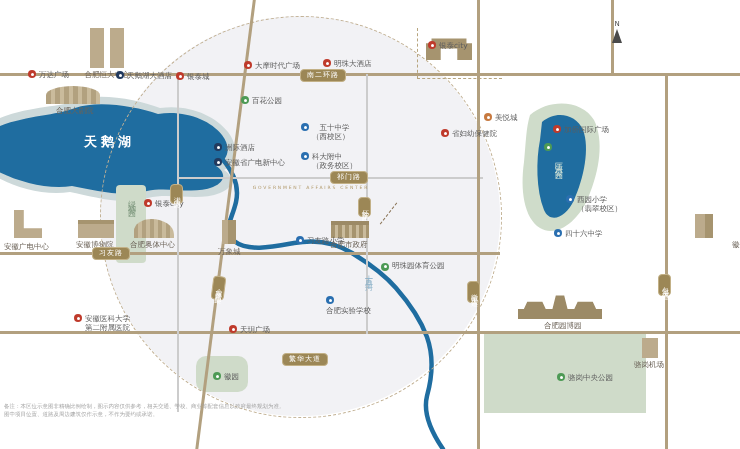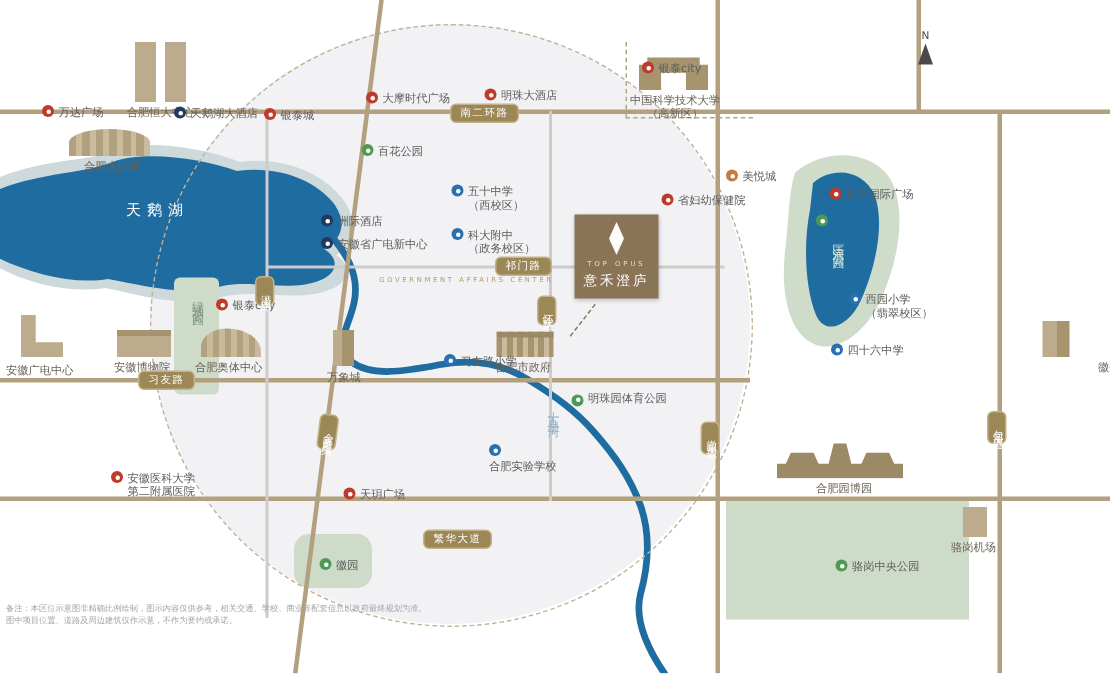--- a/index.html
+++ b/index.html
@@ -47,21 +47,21 @@
   .zone-title .cn{font-size:13px;font-weight:bold;letter-spacing:5px;color:#44506a;
     font-family:"Liberation Serif",serif;white-space:nowrap;}
   .zone-title .en{font-size:4.5px;letter-spacing:1.8px;color:#b29a6c;margin-top:3px;}
   
   .compass{position:absolute;left:608px;top:20px;width:18px;text-align:center;z-index:4;}
   .compass .n{font-size:7px;color:#4a4a4a;}
   .compass .arrow{margin:1px auto 0;width:0;height:0;border-left:5px solid transparent;
     border-right:5px solid transparent;border-bottom:14px solid #4a4a4a;}
   .disclaimer{position:absolute;left:4px;top:402px;font-size:5.5px;color:#a5a5a5;
     line-height:1.5;z-index:4;}
-  .lake-label{position:absolute;color:#fff;font-size:10px;letter-spacing:4px;z-index:4;}
+  .lake-label{position:absolute;color:#fff;font-size:13px;letter-spacing:4px;z-index:4;font-weight:bold;}
   svg.water{position:absolute;left:0;top:0;z-index:1;}
   .two-line{display:flex;flex-direction:column;}
 </style>
 </head>
 <body>
 
 <div id="map">
 
   <div class="circle-fill"></div>
   <div class="circle-dash"></div>
@@ -99,40 +99,34 @@
   <div class="pill v" style="left:170px;top:184px;">潜山路</div>
   <div class="pill v" style="left:358px;top:197px;">怀宁路</div>
   <div class="pill v" style="left:212px;top:276px;transform:rotate(7.3deg);">金寨路高架</div>
   <div class="pill v" style="left:467px;top:281px;">徽州大道</div>
   <div class="pill v" style="left:658px;top:274px;">包河大道</div>
 
   <div class="zone-title">
     <div class="en">GOVERNMENT AFFAIRS CENTER</div>
   </div>
 
-  <div class="card">
-    <div class="logo"></div>
-    <div class="en">TOP OPUS</div>
-    <div class="cn">意禾澄庐</div>
-  </div>
 
   <div class="bshape" style="left:90px;top:28px;width:34px;height:40px;background:linear-gradient(90deg,#bcab8c 42%,transparent 42%,transparent 58%,#bcab8c 58%);"></div>
   <div class="bshape" style="left:426px;top:36px;width:46px;height:24px;background:#a6946f;clip-path:polygon(0 100%,0 30%,12% 30%,12% 10%,88% 10%,88% 30%,100% 30%,100% 100%,68% 100%,68% 52%,32% 52%,32% 100%);"></div>
   <div class="bshape" style="left:46px;top:86px;width:54px;height:18px;border-radius:100% 100% 0 0;background:repeating-linear-gradient(90deg,#b2a17f 0 5px,#cabb9c 5px 9px);"></div>
   <div class="bshape" style="left:78px;top:220px;width:36px;height:18px;box-shadow:inset 0 4px #a6946f;"></div>
   <div class="bshape" style="left:134px;top:219px;width:40px;height:19px;border-radius:70% 90% 0 0/100% 130% 0 0;background:repeating-linear-gradient(90deg,#b2a17f 0 4px,#c9ba9b 4px 8px);"></div>
   <div class="bshape" style="left:14px;top:210px;width:28px;height:28px;clip-path:polygon(0 0,35% 0,35% 65%,100% 65%,100% 100%,0 100%);"></div>
   <div class="bshape" style="left:222px;top:220px;width:14px;height:24px;background:linear-gradient(90deg,#bcab8c 45%,#a6946f 45%);"></div>
   <div class="bshape" style="left:331px;top:221px;width:38px;height:17px;background:repeating-linear-gradient(90deg,#a6946f 0 4px,#cabb9c 4px 7px);box-shadow:inset 0 4px #9c8a66;"></div>
   <div class="bshape" style="left:518px;top:293px;width:84px;height:26px;background:#9c8a66;clip-path:polygon(0 100%,0 62%,7% 62%,11% 34%,29% 34%,33% 62%,41% 62%,45% 10%,55% 10%,59% 62%,67% 62%,71% 34%,89% 34%,93% 62%,100% 62%,100% 100%);"></div>
   <div class="bshape" style="left:642px;top:338px;width:16px;height:20px;"></div>
   <div class="bshape" style="left:695px;top:214px;width:18px;height:24px;background:linear-gradient(90deg,#bcab8c 55%,#a6946f 55%);"></div>
 
   <div class="caption center" style="left:72px;top:70px;width:70px;">合肥恒大中心</div>
-  <div class="caption center" style="left:408px;top:62px;width:84px;white-space:normal;line-height:1.2;"><span>中国科学技术大学</span><br><span>（高新区）</span></div>
   <div class="caption" style="left:56px;top:106px;">合肥大剧院</div>
   <div class="caption" style="left:76px;top:240px;">安徽博物院</div>
   <div class="caption" style="left:130px;top:240px;">合肥奥体中心</div>
   <div class="caption" style="left:4px;top:242px;">安徽广电中心</div>
   <div class="caption" style="left:218px;top:247px;">万象城</div>
   <div class="caption" style="left:330px;top:240px;">合肥市政府</div>
   <div class="caption" style="left:544px;top:321px;">合肥园博园</div>
   <div class="caption" style="left:634px;top:360px;">骆岗机场</div>
   <div class="caption" style="left:732px;top:240px;">徽州大厦</div>
 
@@ -165,21 +159,21 @@
       <span>洲际酒店</span>
     </div>
   <div class="poi" style="left:214px;top:159px;">
       <span class="pin navy"></span>
       <span>安徽省广电新中心</span>
     </div>
   <div class="poi" style="left:241px;top:97px;">
       <span class="pin green"></span>
       <span>百花公园</span>
     </div>
-  <div class="poi" style="left:301px;top:124px;">
+  <div class="poi" style="left:301px;top:124px;text-align:right;">
       <span class="pin blue"></span>
       <span class="two-line">
         <span>五十中学</span>
         <span>（西校区）</span>
       </span>
     </div>
   <div class="poi" style="left:301px;top:153px;">
       <span class="pin blue"></span>
       <span class="two-line">
         <span>科大附中</span>

